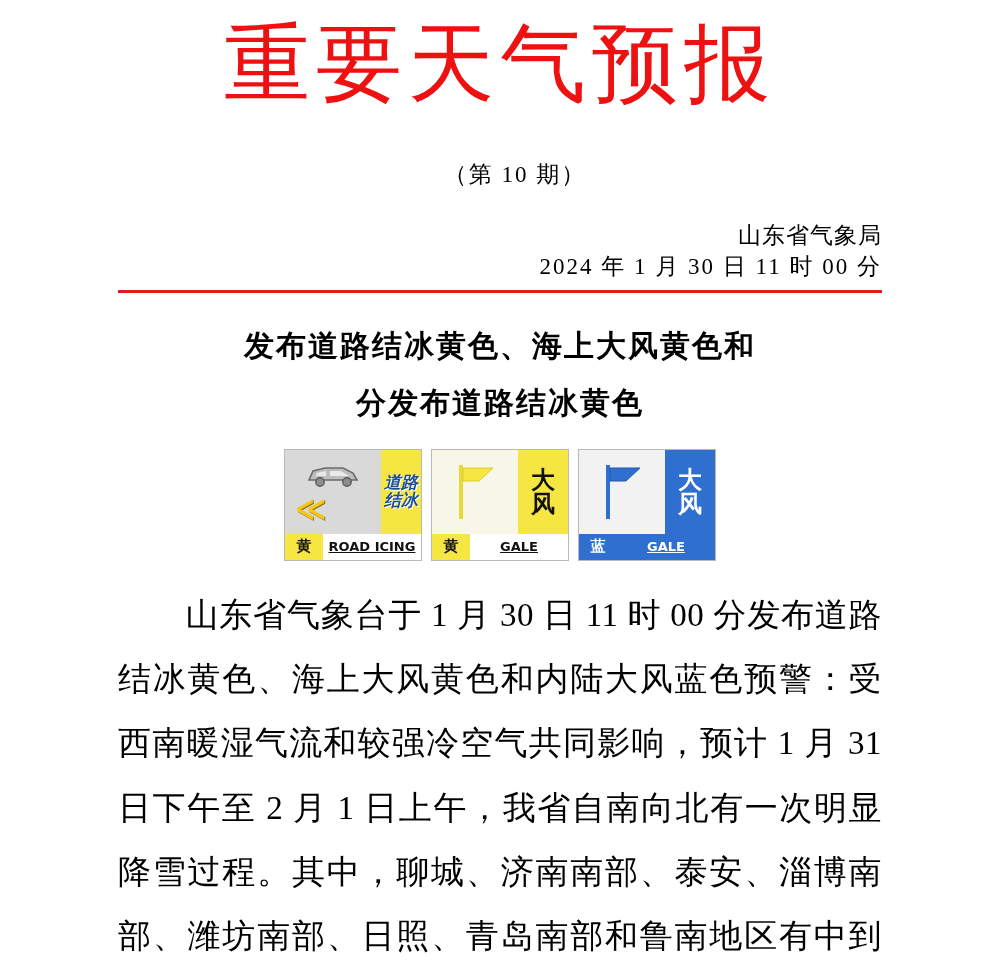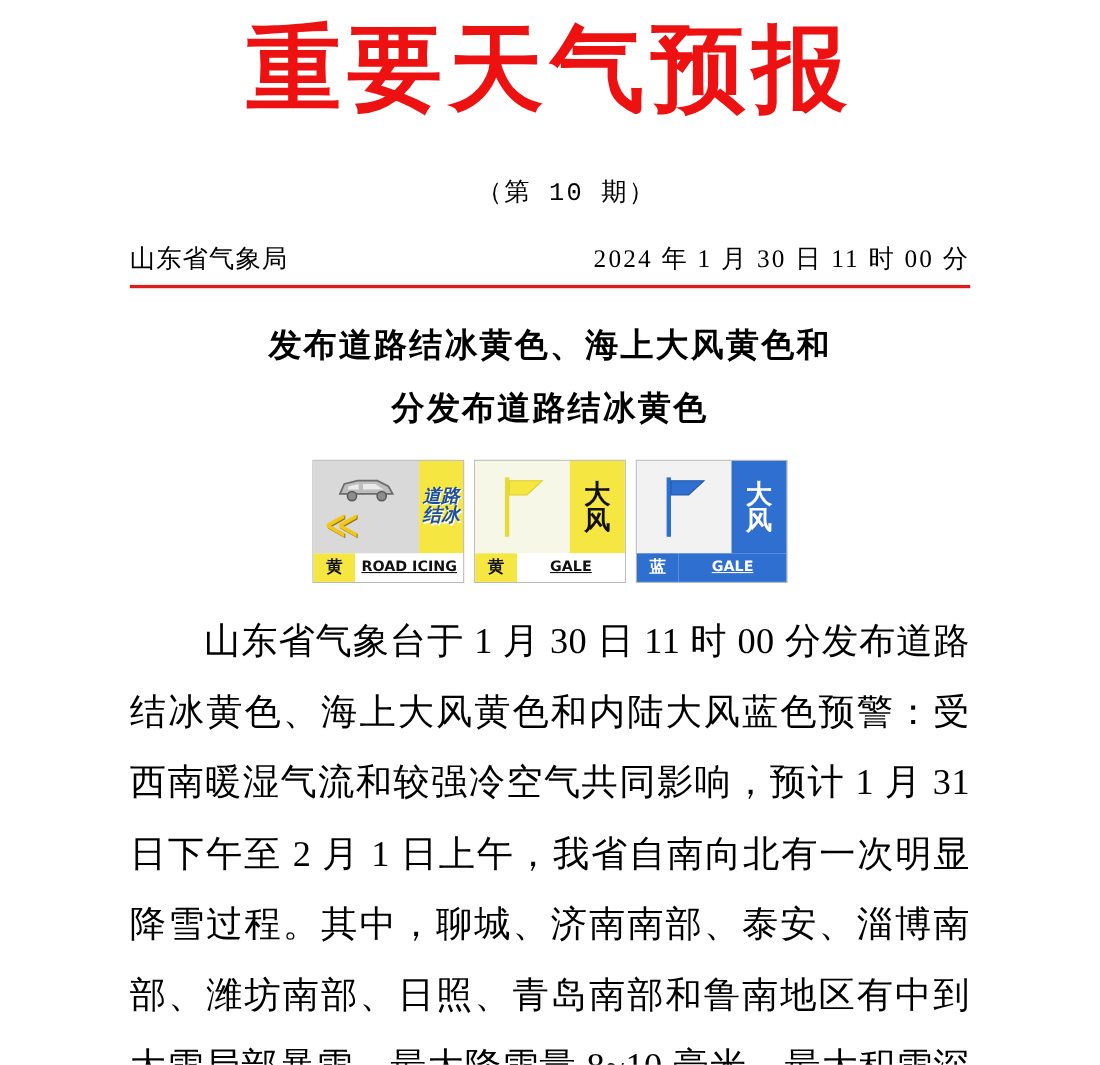--- a/index.html
+++ b/index.html
@@ -18,42 +18,43 @@
   .page {
     width: 1000px;
     height: 968px;
     position: relative;
     box-sizing: border-box;
   }
   .doc-title {
     text-align: center;
     color: #ee1111;
     font-family: "DejaVu Serif", "Liberation Serif", serif;
-    font-weight: bold;
+    font-weight: normal;
     font-size: 86px;
     letter-spacing: 6px;
     line-height: 1.1;
     margin-top: 16px;
     white-space: nowrap;
   }
   .issue-no {
     text-align: center;
     font-size: 23px;
     margin-top: 48px;
     letter-spacing: 2px;
-    font-family: Liberation Mono, monospace;
+    font-family: Liberation Serif, serif;
     padding-left: 30px;
   }
   .meta-row {
     display: flex;
     justify-content: space-between;
     align-items: flex-end;
     margin: 30px 118px 0 118px;
     font-size: 23px;
     letter-spacing: 1px;
+    flex-direction: column;
   }
   .meta-left { white-space: nowrap; }
   .meta-right { white-space: nowrap; letter-spacing: 2px; }
   .red-rule {
     height: 3px;
     background: #e01b1b;
     margin: 8px 118px 0 118px;
   }
   .headline {
     text-align: center;

